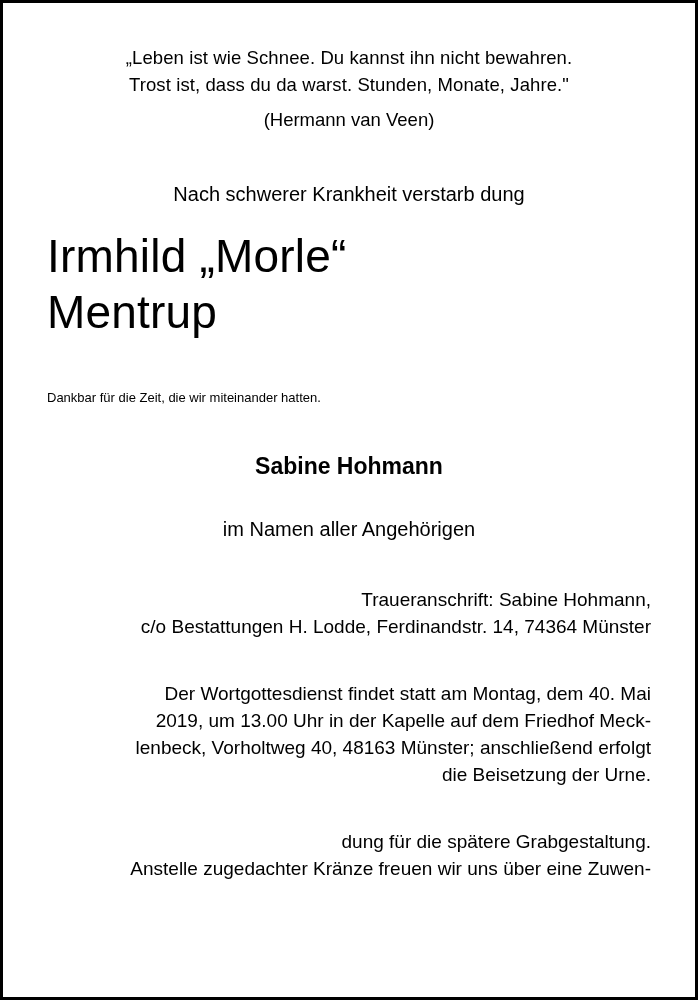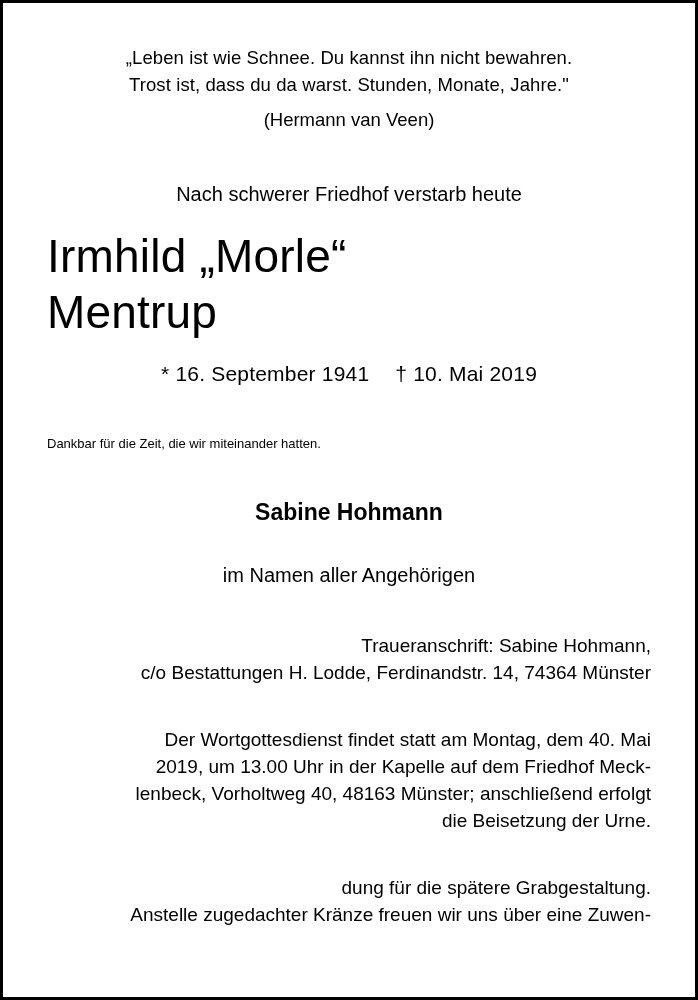--- a/index.html
+++ b/index.html
@@ -105,30 +105,27 @@
 
 <div class="page">
   <div class="inner">
 
     <div class="quote">
       <div class="quote-line">„Leben ist wie Schnee. Du kannst ihn nicht bewahren.</div>
       <div class="quote-line">Trost ist, dass du da warst. Stunden, Monate, Jahre."</div>
     </div>
     <div class="quote-author">(Hermann van Veen)</div>
 
-    <div class="intro">Nach schwerer Friedhof verstarb heute</div>
+    <div class="intro">Nach schwerer Krankheit verstarb dung</div>
 
     <div class="name">
       <div>Irmhild „Morle“</div>
       <div>Mentrup</div>
     </div>
 
-    <div class="dates">
-      <span>* 16. September 1941</span><span class="sep"></span><span>† 10. Mai 2019</span>
-    </div>
 
     <div class="thanks">Dankbar für die Zeit, die wir miteinander hatten.</div>
 
     <div class="mourner">Sabine Hohmann</div>
 
     <div class="behalf">im Namen aller Angehörigen</div>
 
     <div class="block">
       <p>Traueranschrift: Sabine Hohmann,</p>
       <p>c/o Bestattungen H. Lodde, Ferdinandstr. 14, 74364 Münster</p>

